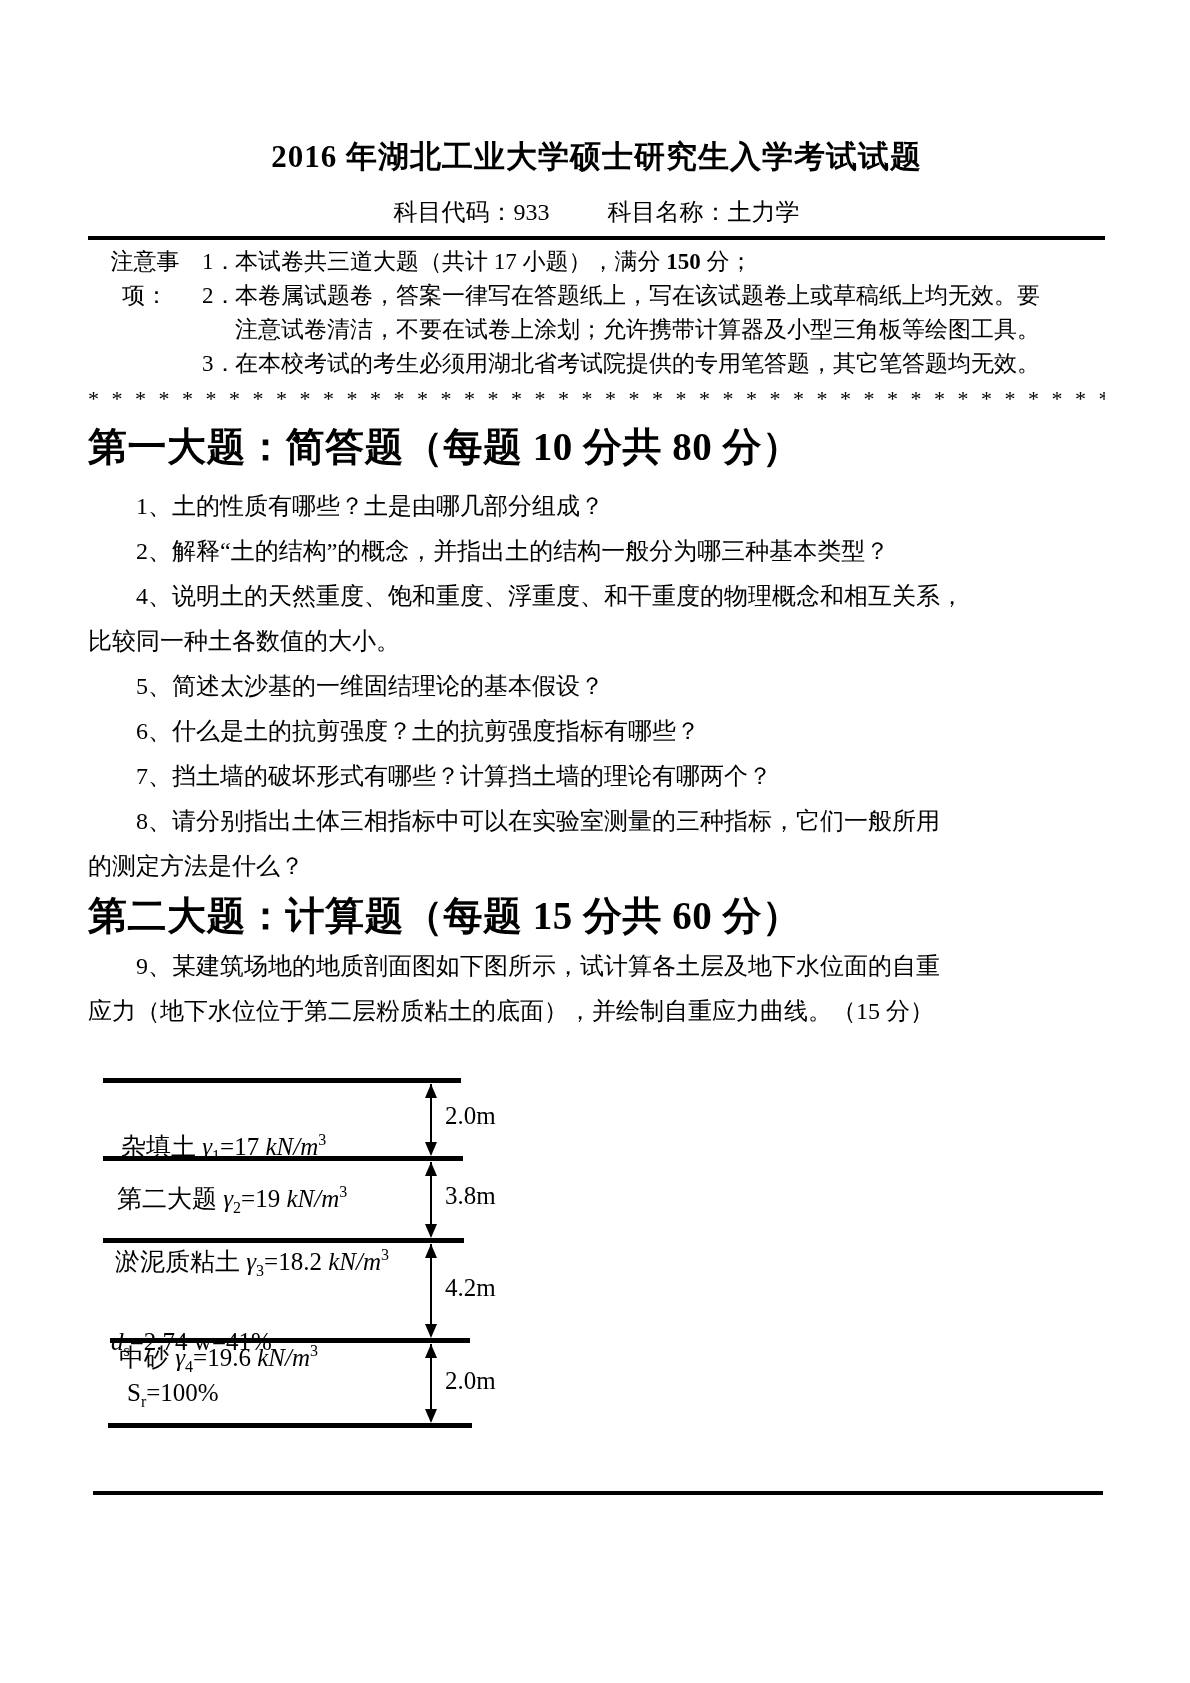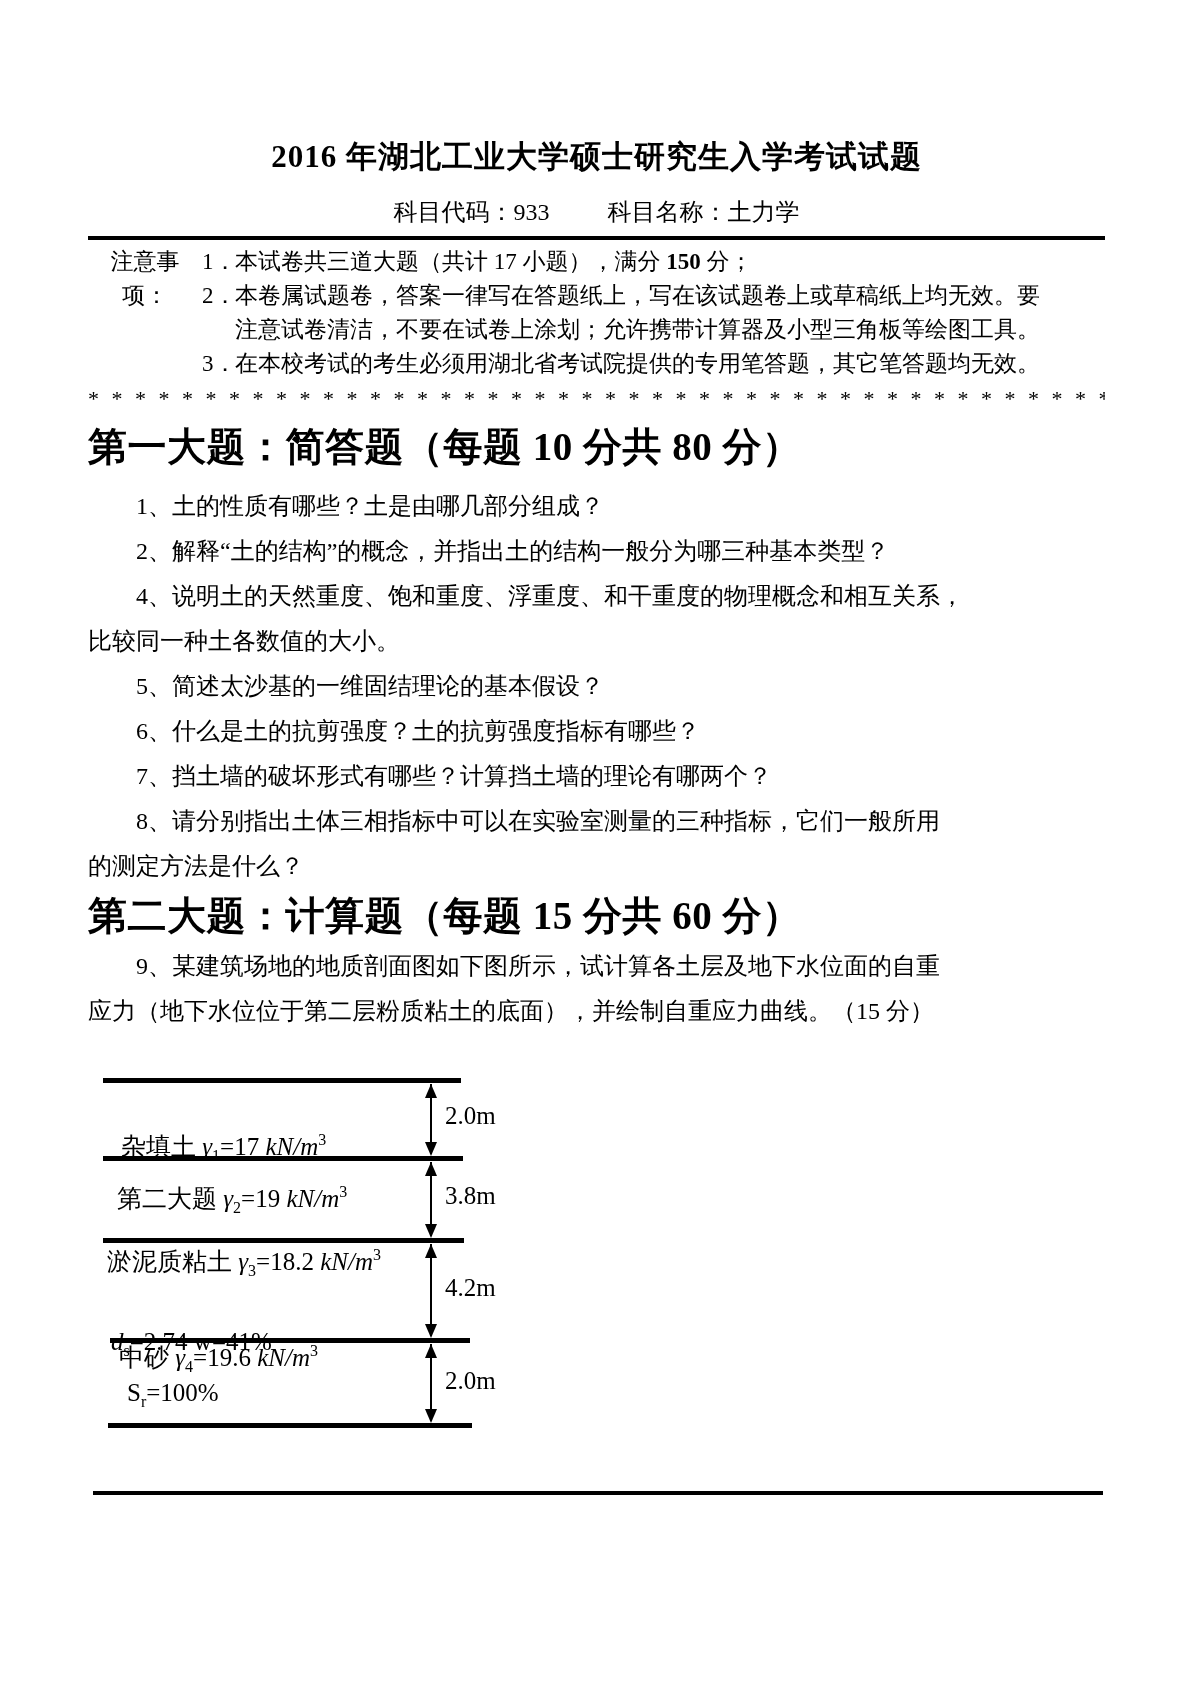--- a/index.html
+++ b/index.html
@@ -191,21 +191,21 @@
 
     <div class="dim-label" style="top:24px;">2.0m</div>
     <div class="dim-label" style="top:104px;">3.8m</div>
     <div class="dim-label" style="top:196px;">4.2m</div>
     <div class="dim-label" style="top:289px;">2.0m</div>
 
     <div class="layer-label" style="left:18px;top:26px;margin-top:26px;"><span>杂填土 </span><i>γ</i><sub>1</sub><span>=17 </span><i>kN/m</i><sup>3</sup></div>
 
     <div class="layer-label" style="left:14px;top:104px;"><span>第二大题 </span><i>γ</i><sub>2</sub><span>=19 </span><i>kN/m</i><sup>3</sup></div>
 
-    <div class="layer-label" style="left:4px;top:167px;font-family:Liberation Serif, serif;"><span>淤泥质粘土 </span><i>γ</i><sub>3</sub><span>=18.2 </span><i>kN/m</i><sup>3</sup></div>
+    <div class="layer-label" style="left:12px;top:167px;font-family:Liberation Serif, serif;"><span>淤泥质粘土 </span><i>γ</i><sub>3</sub><span>=18.2 </span><i>kN/m</i><sup>3</sup></div>
     <div class="layer-label" style="left:8px;top:206px;margin-top:44px;"><i>d</i><sub>s</sub><span>=2.74  w=41%</span></div>
 
     <div class="layer-label" style="left:16px;top:263px;"><span>中砂 </span><i>γ</i><sub>4</sub><span>=19.6 </span><i>kN/m</i><sup>3</sup></div>
     <div class="layer-label" style="left:24px;top:301px;"><span>S</span><sub>r</sub><span>=100%</span></div>
   </div>
 
   <div class="bottom-rule"></div>
 
 </div>
 

